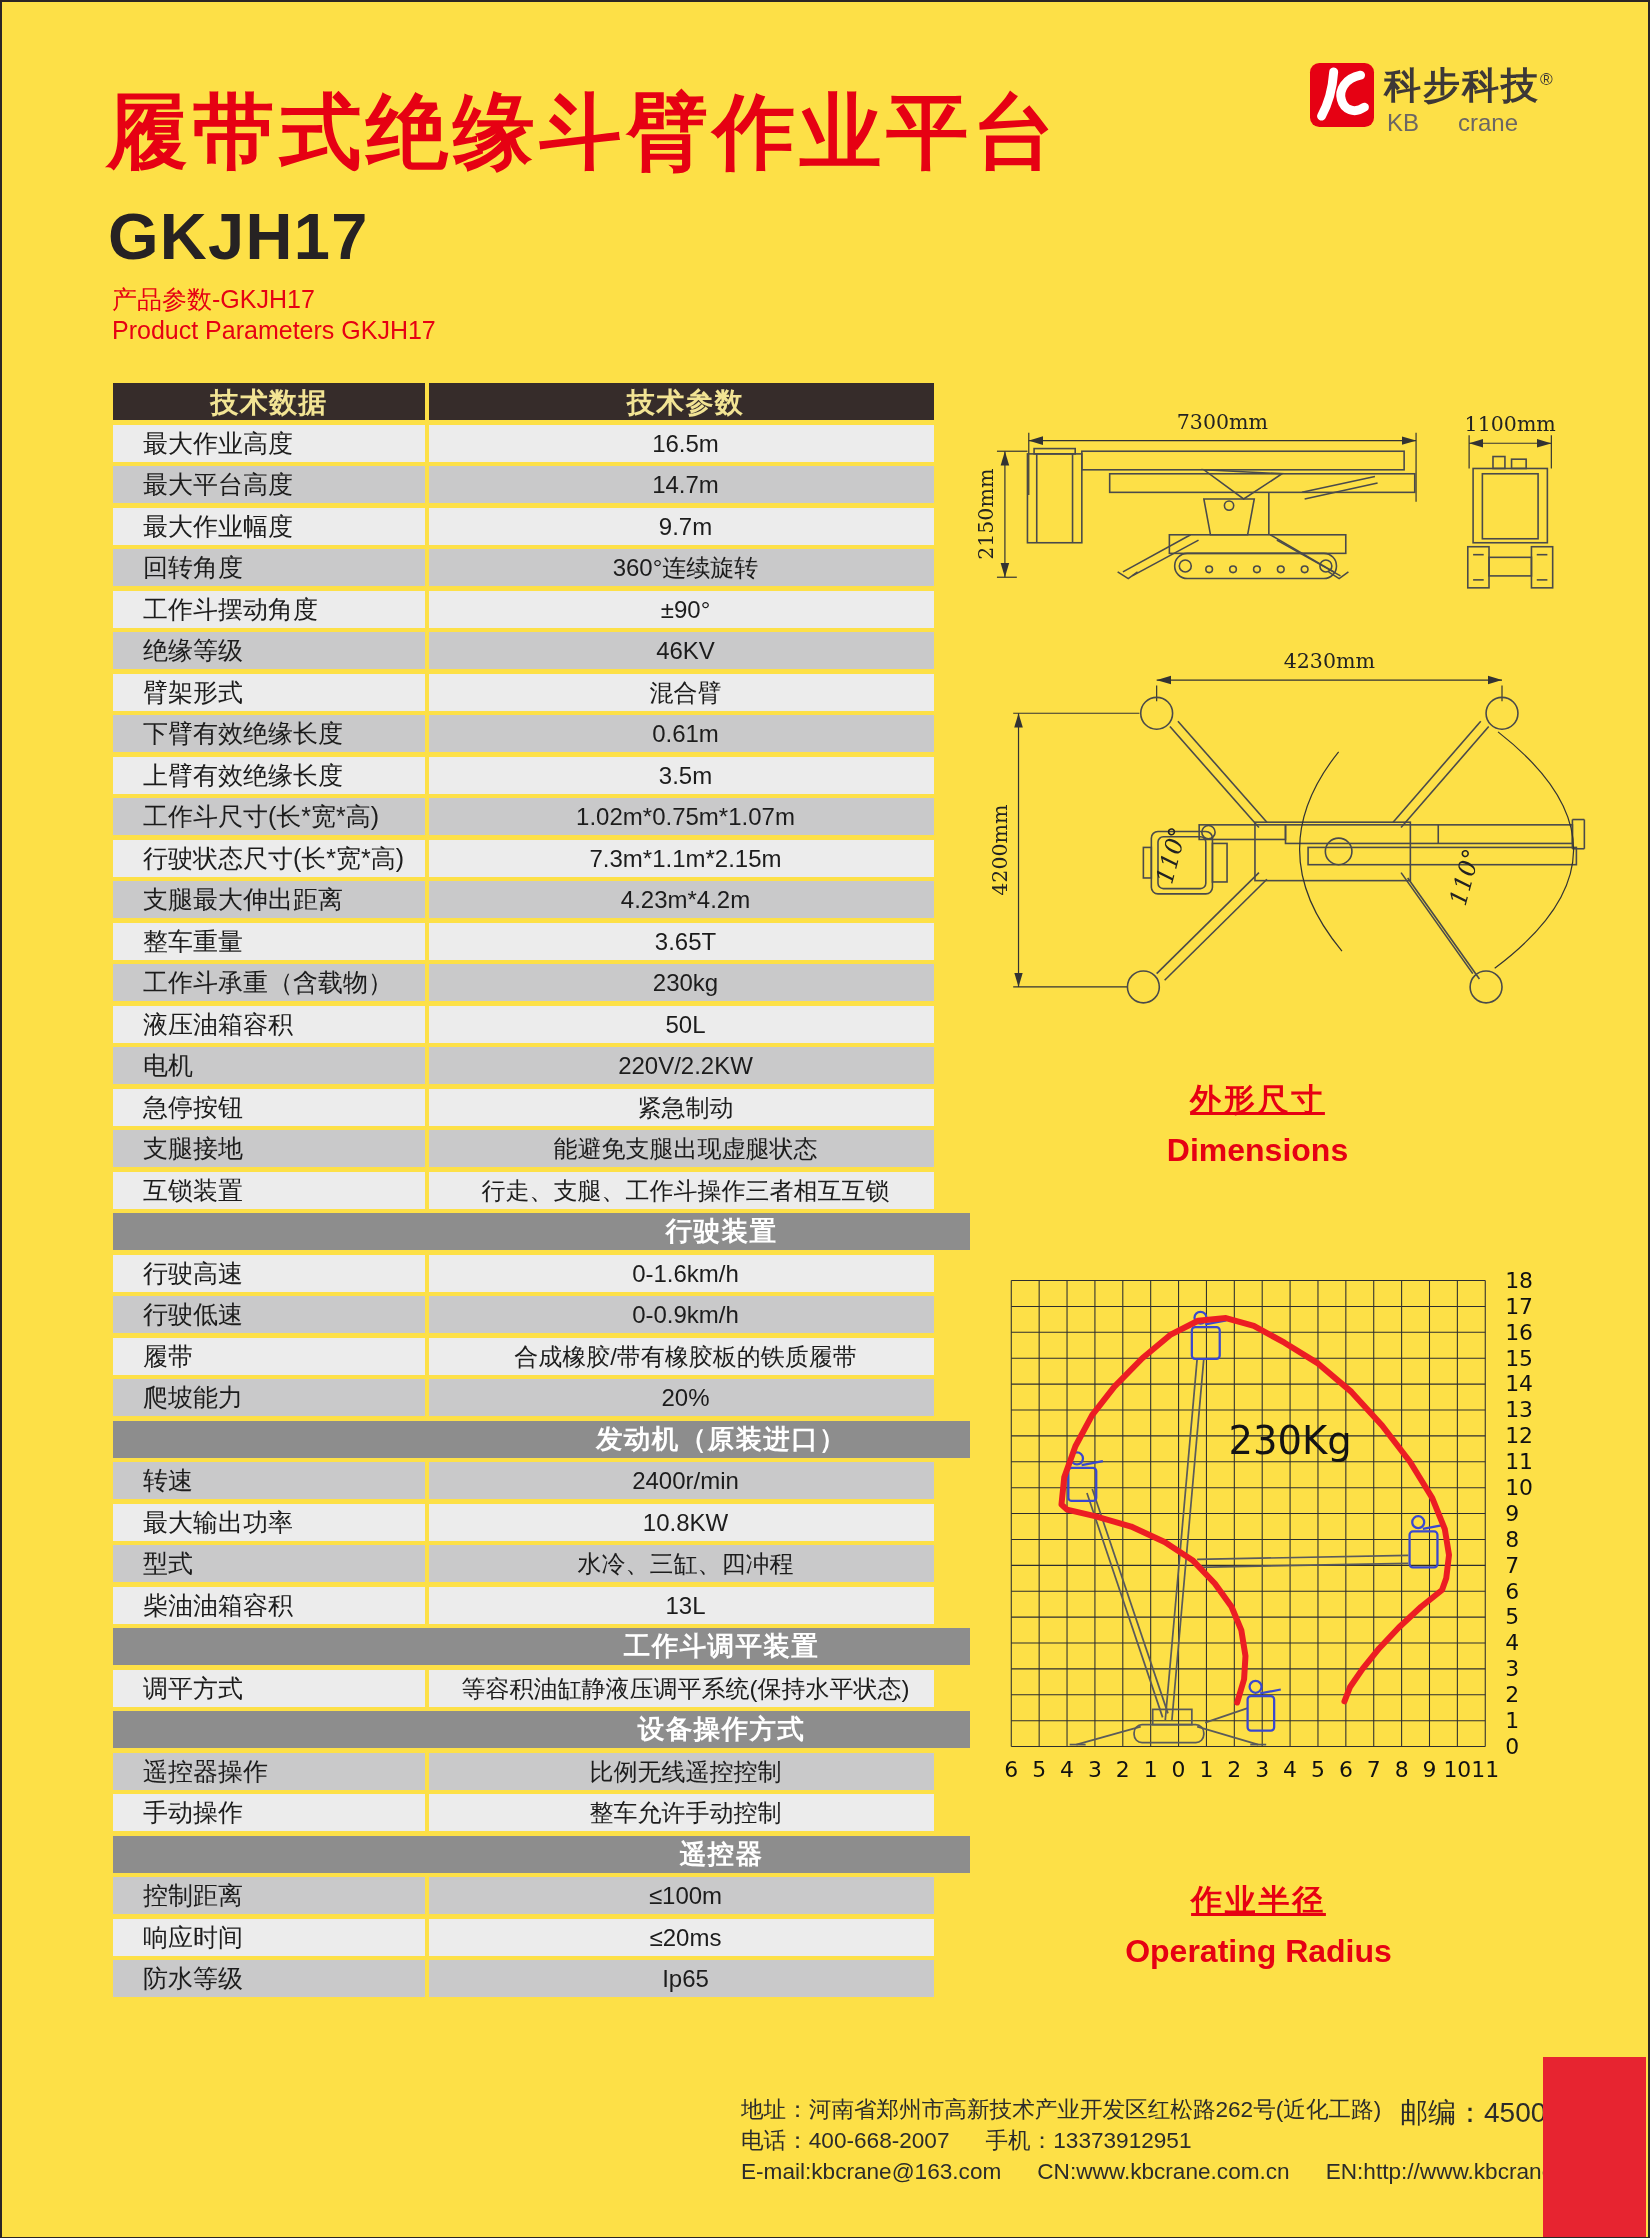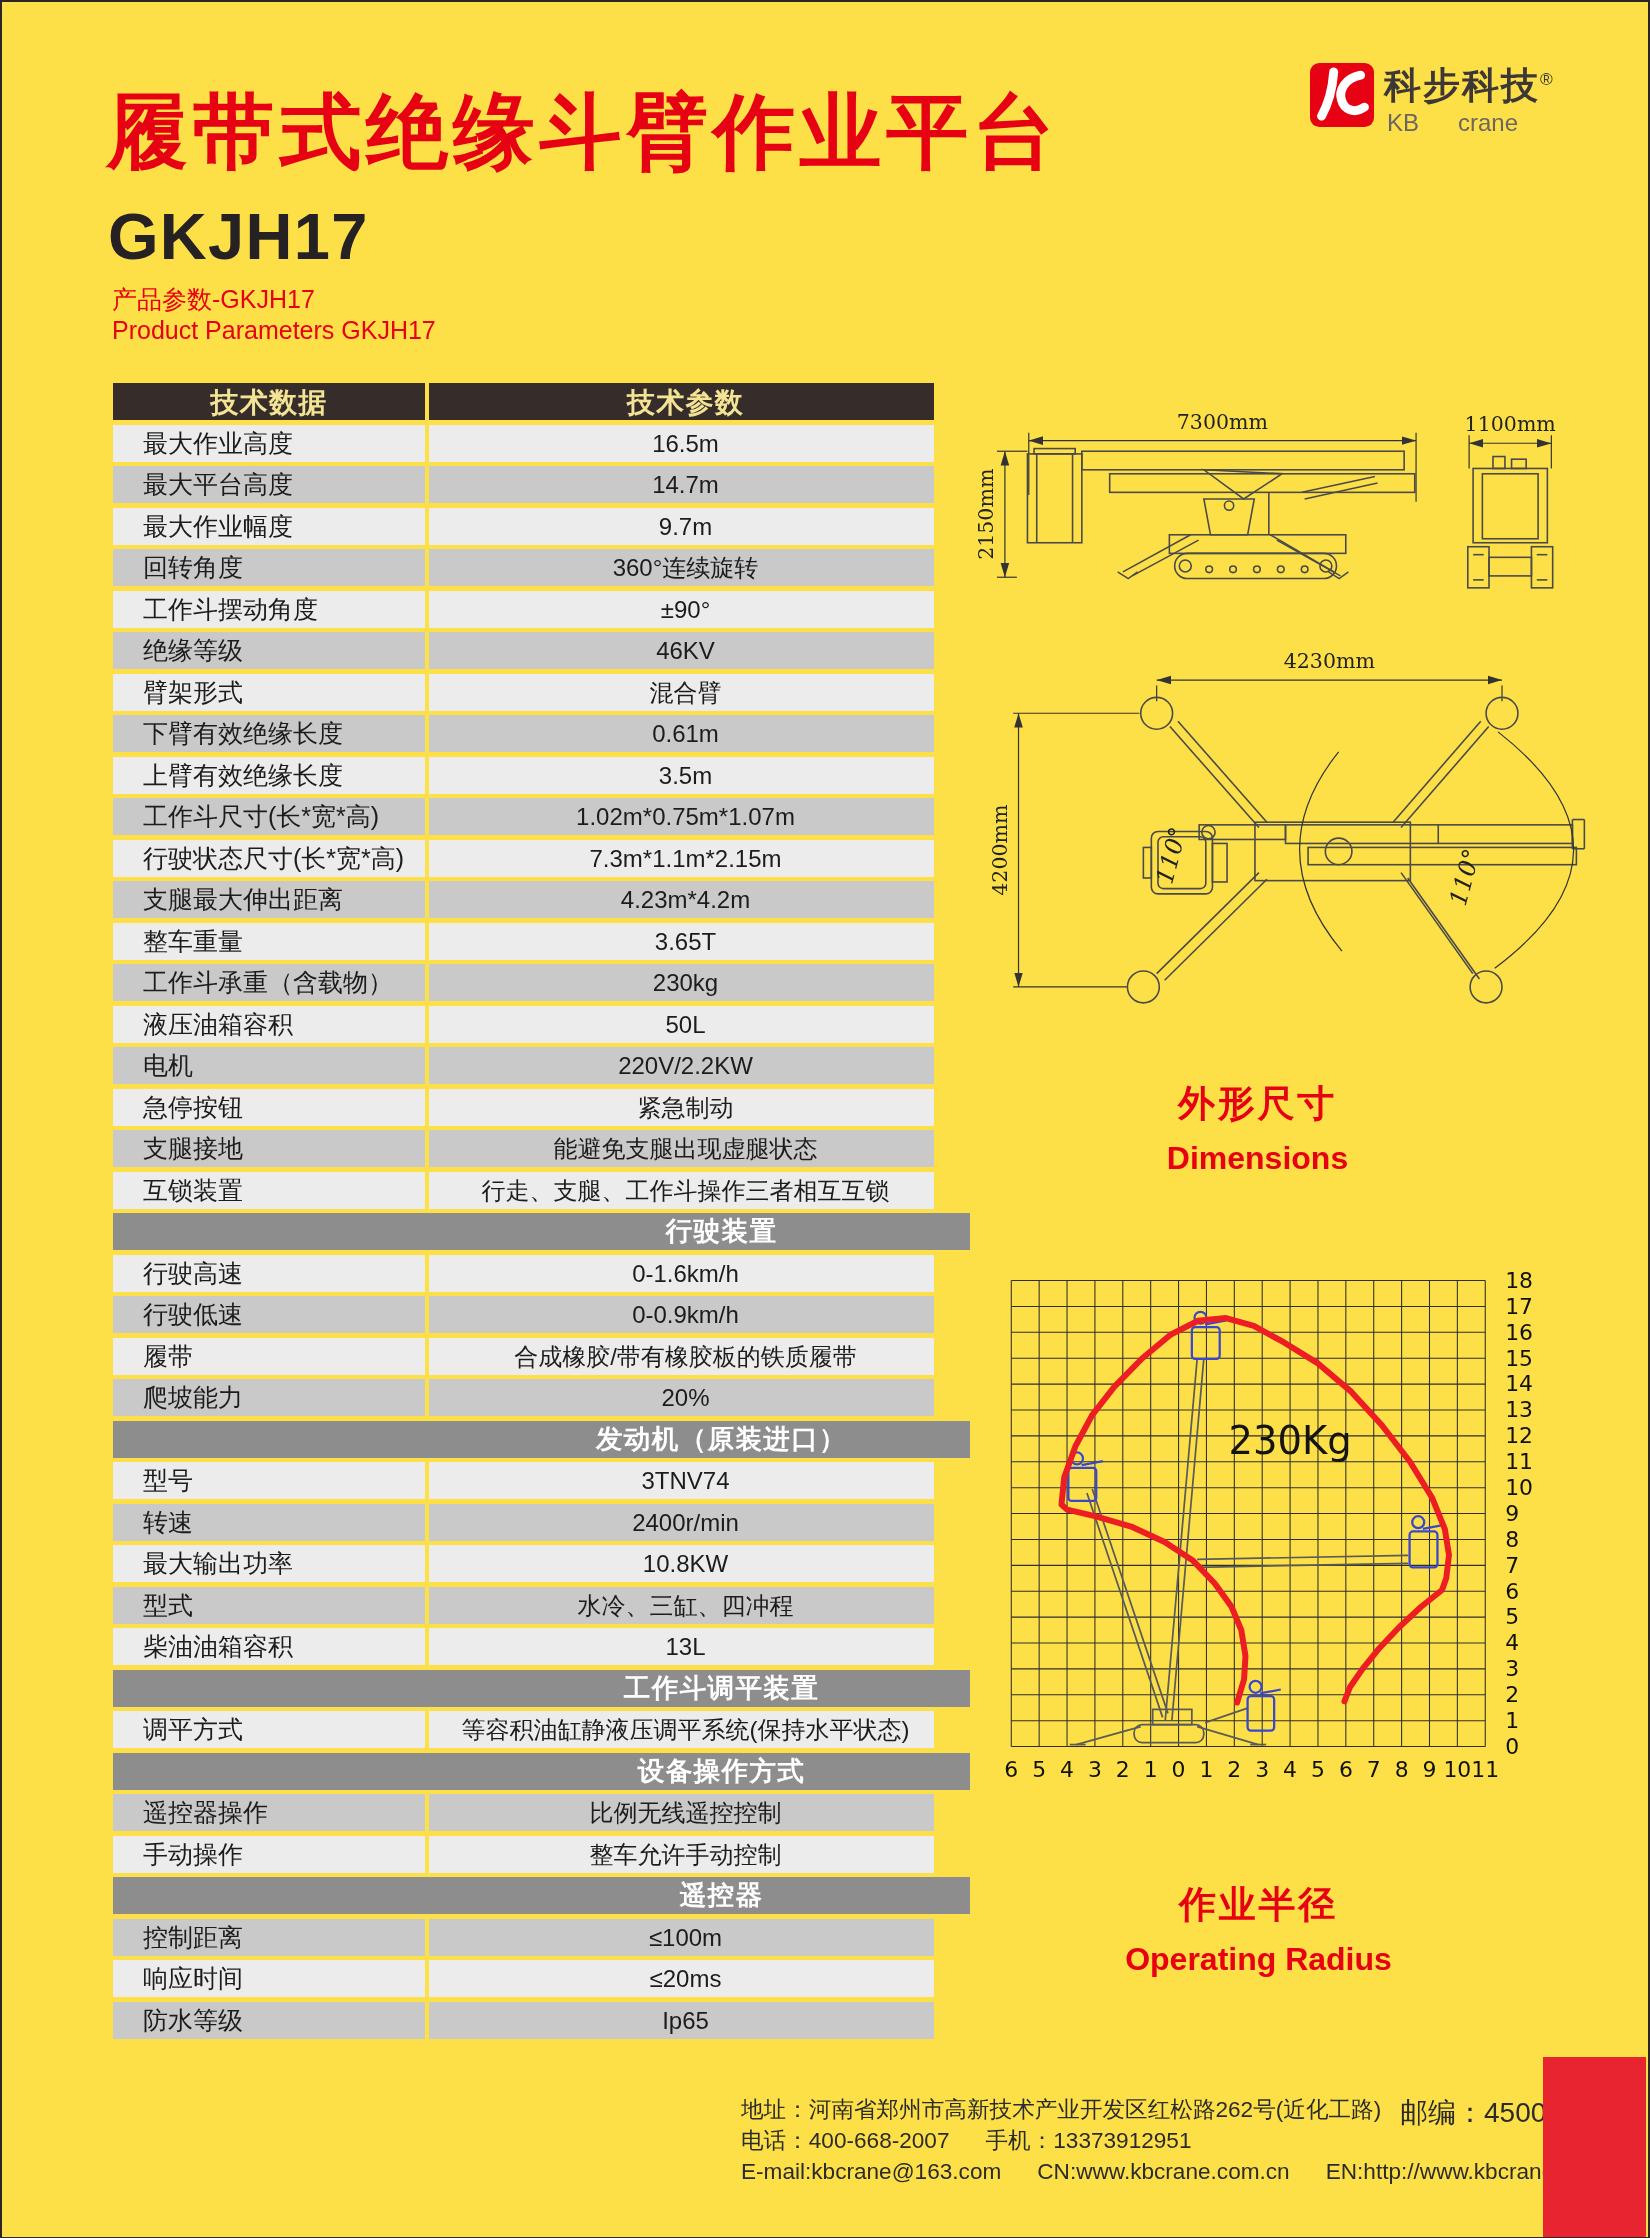--- a/index.html
+++ b/index.html
@@ -39,21 +39,21 @@
     color:#ffffff;font-size:26.6px;font-weight:700;letter-spacing:1.3px;}
 
   
   .figure{position:absolute;}
   .fig-stroke{stroke:#4a4a4a;stroke-width:2.4;fill:none;}
   .dim-line{stroke:#333;stroke-width:1.8;fill:none;}
   .dim-text{font-family:"DejaVu Serif","Liberation Serif",serif;font-size:31px;fill:#222;}
   .angle-text{font-family:"DejaVu Serif","Liberation Serif",serif;font-style:italic;font-size:36px;fill:#222;}
 
   .caption{position:absolute;width:399px;text-align:center;color:#e60113;font-weight:700;}
-  .cap-cn{font-size:37px;letter-spacing:2.7px;}
+  .cap-cn{font-size:31px;letter-spacing:2.7px;text-decoration:underline;}
   .cap-en{font-size:32px;margin-top:10.6px;}
   #cap-dim{left:1058px;top:1079px;}
   #cap-radius{left:1059px;top:1880px;}
 
   
   #radius-chart{position:absolute;left:998px;top:1267px;}
   .grid-line{stroke:#2e2e2e;stroke-width:1.6;}
   .tick{font-size:33px;fill:#111;font-family:"DejaVu Sans","Liberation Sans",sans-serif;}
   #envelope{stroke:#ec1d23;stroke-width:9;fill:none;stroke-linejoin:round;stroke-linecap:round;}
   #load-label{font-size:58px;fill:#141414;font-family:"DejaVu Sans","Liberation Sans",sans-serif;}
@@ -187,24 +187,20 @@
         <div class="band row s0">
           <div class="cell-l">履带</div>
           <div class="cell-r">合成橡胶/带有橡胶板的铁质履带</div>
         </div>
         <div class="band row s1">
           <div class="cell-l">爬坡能力</div>
           <div class="cell-r">20%</div>
         </div>
         <div class="secrow">
           <span>发动机（原装进口）</span>
-        </div>
-        <div class="band row s0">
-          <div class="cell-l">型号</div>
-          <div class="cell-r">3TNV74</div>
         </div>
         <div class="band row s1">
           <div class="cell-l">转速</div>
           <div class="cell-r">2400r/min</div>
         </div>
         <div class="band row s0">
           <div class="cell-l">最大输出功率</div>
           <div class="cell-r">10.8KW</div>
         </div>
         <div class="band row s1">

